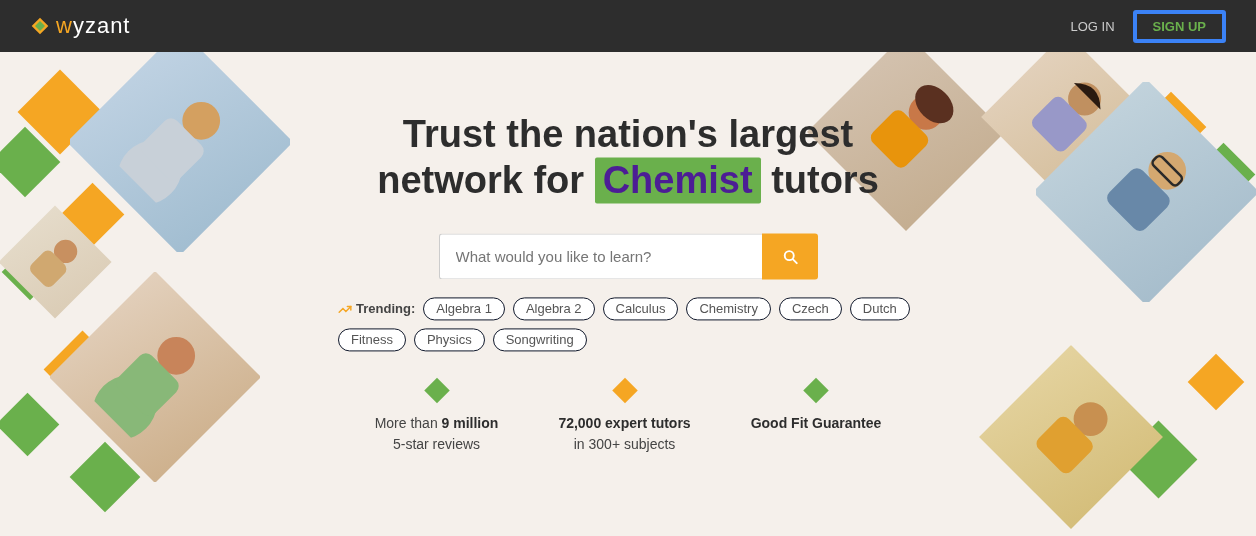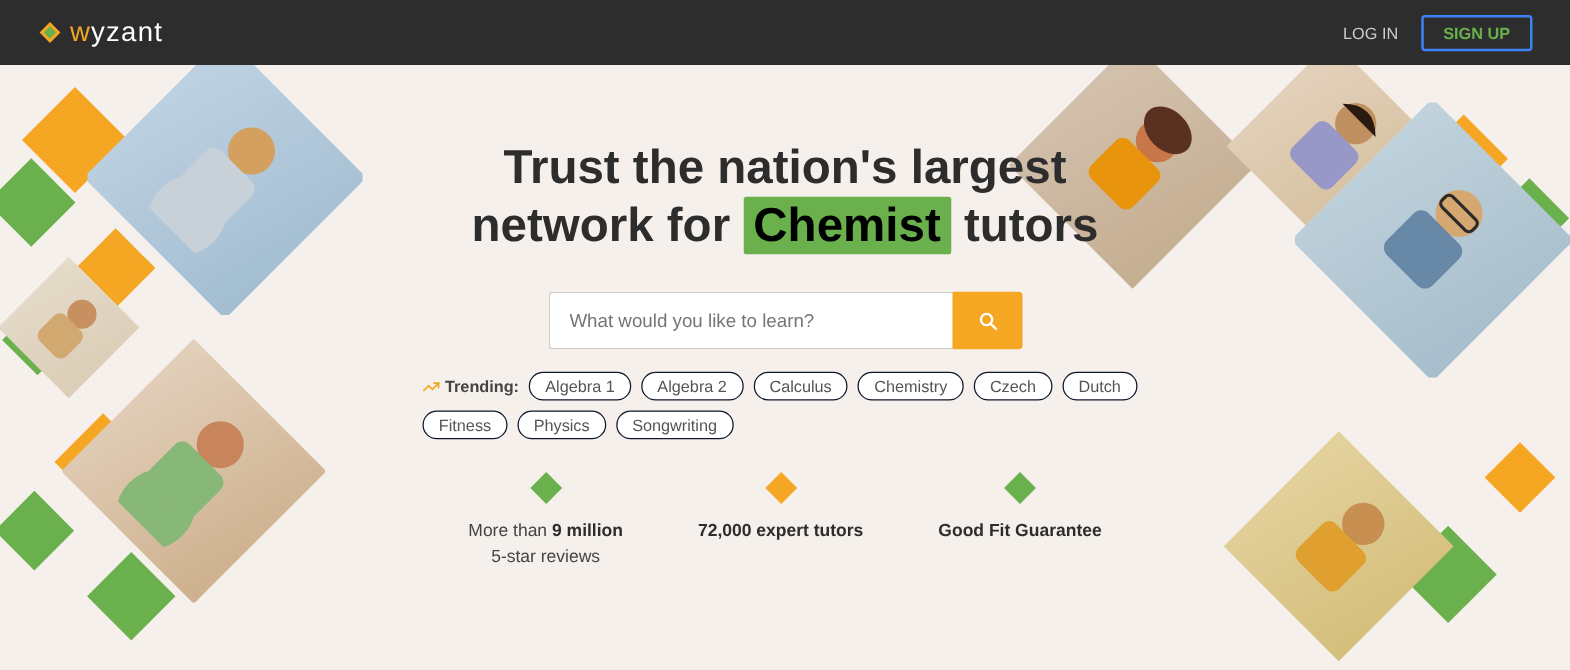--- a/index.html
+++ b/index.html
@@ -44,21 +44,21 @@
       align-items: center;
       gap: 18px;
     }
     .nav-login {
       color: #ccc;
       font-size: 13px;
       cursor: pointer;
       text-decoration: none;
     }
     .nav-signup {
-      border: 2px solid #3b82f6;
+      border: 4px solid #3b82f6;
       color: #6ab04c;
       background: transparent;
       padding: 5px 16px;
       font-size: 13px;
       font-weight: 600;
       cursor: pointer;
       border-radius: 3px;
       text-align: right;
     }
 
@@ -81,21 +81,21 @@
     }
     .headline {
       font-size: 38px;
       font-weight: 700;
       color: #2d2d2d;
       line-height: 1.2;
       margin-bottom: 30px;
     }
     .headline-highlight {
       background: #6ab04c;
-      color: #000000;
+      color: #4c1d95;
       padding: 2px 8px;
       border-radius: 2px;
     }
     .search-row {
       display: flex;
       align-items: center;
       gap: 0;
       margin-bottom: 18px;
       justify-content: center;
     }
@@ -332,20 +332,21 @@
 
     <div class="stats-row">
       <div class="stat-item">
         <div><span class="diamond-icon-green"></span></div>
         <div>More than <strong>9 million</strong></div>
         <div>5-star reviews</div>
       </div>
       <div class="stat-item">
         <div><span class="diamond-icon-orange"></span></div>
         <div><strong>72,000 expert tutors</strong></div>
+        <div>in 300+ subjects</div>
       </div>
       <div class="stat-item">
         <div><span class="diamond-icon-green"></span></div>
         <div><strong>Good Fit Guarantee</strong></div>
       </div>
     </div>
   </div>
 
 </main>
 

